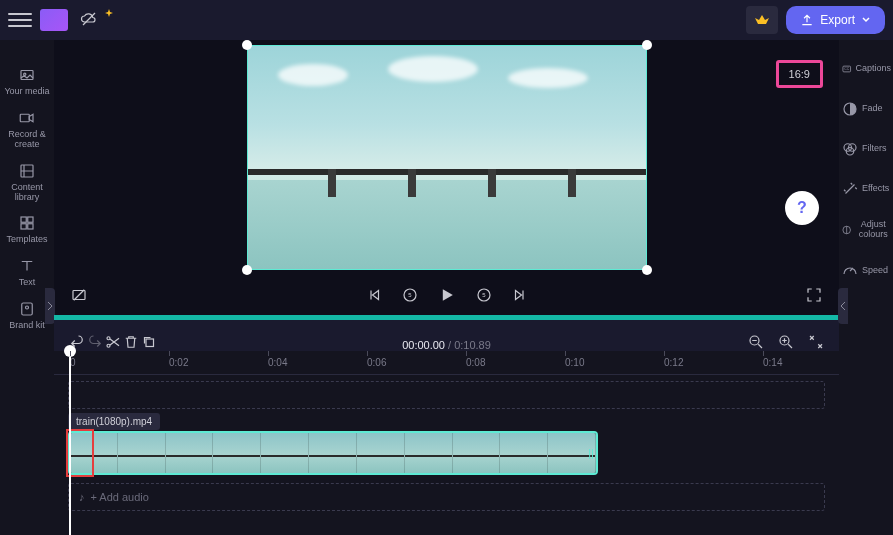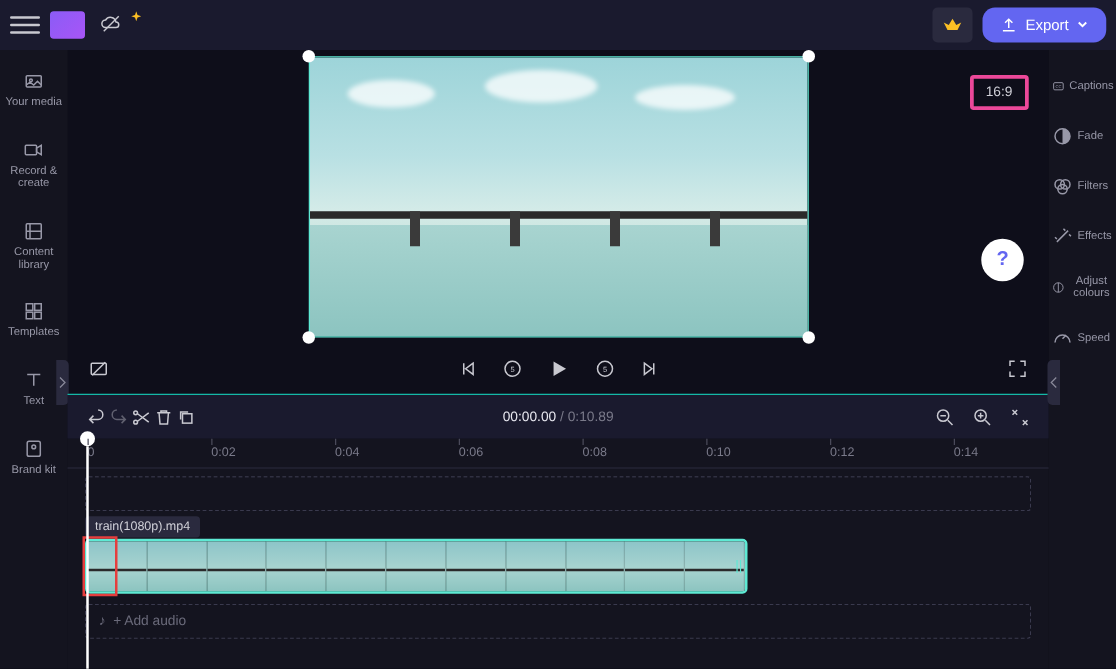--- a/index.html
+++ b/index.html
@@ -8,21 +8,21 @@
 .hamburger{width:24px;height:24px;display:flex;flex-direction:column;justify-content:center;gap:4px;cursor:pointer}
 .hamburger span{height:2px;background:#c8c8d0;border-radius:1px}
 .app-logo{width:28px;height:22px;background:linear-gradient(135deg,#8b5cf6,#a855f7);border-radius:3px;position:relative}
 .title-box{background:#2a2a3e;padding:6px 14px;border-radius:4px;color:#e0e0e8}
 .cloud-off{margin-left:4px;position:relative;width:20px;height:20px}
 .spacer{flex:1}
 .premium-btn{width:32px;height:28px;background:#2a2a3e;border-radius:4px;display:flex;align-items:center;justify-content:center;color:#fbbf24}
 .export-btn{background:#6366f1;color:#fff;padding:7px 14px;border-radius:10px;display:flex;align-items:center;gap:6px;font-size:12px;font-weight:500}
 
 .main{display:flex;height:calc(535px - 40px)}
-.leftbar{width:54px;background:#14141f;display:flex;flex-direction:column;align-items:center;padding-top:10px;gap:12px;position:relative}
+.leftbar{width:54px;background:#14141f;display:flex;flex-direction:column;align-items:center;padding-top:20px;gap:0;position:relative}
 .left-item{width:50px;display:flex;flex-direction:column;align-items:center;gap:3px;padding:6px 0;cursor:pointer;color:#9898a8}
 .left-item .lbl{font-size:9px;text-align:center;line-height:1.1}
 .left-collapse{position:absolute;right:-1px;top:248px;width:10px;height:36px;background:#2a2a3e;border-radius:0 4px 4px 0;display:flex;align-items:center;justify-content:center}
 
 .center{flex:1;display:flex;flex-direction:column;background:#0e0e1a}
 .stage{flex:1;position:relative;display:flex;align-items:center;justify-content:center}
 .canvas{width:400px;height:225px;position:relative}
 .canvas-img{width:100%;height:100%;position:relative;overflow:hidden;border:1px solid #5eead4}
 .sky{position:absolute;inset:0;background:linear-gradient(#9dd4d9 0%,#b8e0e3 35%,#d4ebe8 55%,#cfe8e3 60%)}
 .cloud{position:absolute;background:rgba(255,255,255,0.75);border-radius:50%;filter:blur(2px)}
@@ -31,21 +31,21 @@
 .water{position:absolute;left:0;right:0;bottom:0;top:60%;background:linear-gradient(#a8d4d0,#8cc4c0)}
 .handle{position:absolute;width:10px;height:10px;background:#fff;border-radius:50%}
 .handle.tl{top:-5px;left:-5px}.handle.tr{top:-5px;right:-5px}.handle.bl{bottom:-5px;left:-5px}.handle.br{bottom:-5px;right:-5px}
 .aspect-badge{position:absolute;top:20px;right:16px;border:3px solid #ec4899;padding:5px 10px;border-radius:3px;font-size:11px;color:#d0d0d8}
 
 .playbar{height:40px;display:flex;align-items:center;justify-content:center;gap:18px;position:relative}
 .playbar .pb-left{position:absolute;left:16px}
 .playbar .pb-right{position:absolute;right:16px}
 .help-fab{position:absolute;right:20px;bottom:50px;width:34px;height:34px;background:#fff;border-radius:50%;display:flex;align-items:center;justify-content:center;color:#6366f1;font-weight:700;font-size:16px}
 
-.toolbar{height:36px;background:#1a1a2e;display:flex;align-items:center;padding:0 14px;gap:0;position:relative;border-top:1px solid #14b8a6}
+.toolbar{height:36px;background:#1a1a2e;display:flex;align-items:flex-end;padding:0 14px;gap:0;position:relative;border-top:5px solid #14b8a6}
 .toolbar .tcenter{position:absolute;left:50%;transform:translateX(-50%);font-variant-numeric:tabular-nums}
 .toolbar .tright{position:absolute;right:14px;display:flex;gap:12px}
 .tc-cur{color:#e8e8f0}.tc-dur{color:#7a7a8a}
 
 .ruler{height:24px;position:relative;background:#14141f;border-bottom:1px solid #2a2a3e}
 .tick{position:absolute;top:0;font-size:10px;color:#7a7a8a;padding-top:6px}
 .tick::before{content:"";position:absolute;left:0;top:0;width:1px;height:5px;background:#4a4a5a}
 .playhead-knob{position:absolute;left:10px;top:-6px;width:12px;height:12px;background:#fff;border-radius:50%}
 .playhead-line{position:absolute;left:15px;top:6px;width:2px;height:180px;background:#fff;z-index:5}
 

